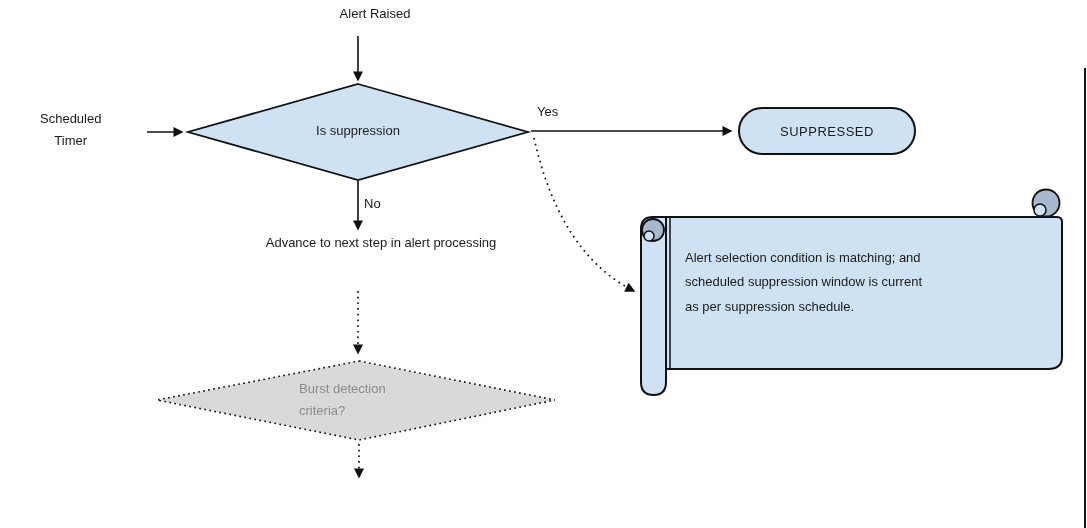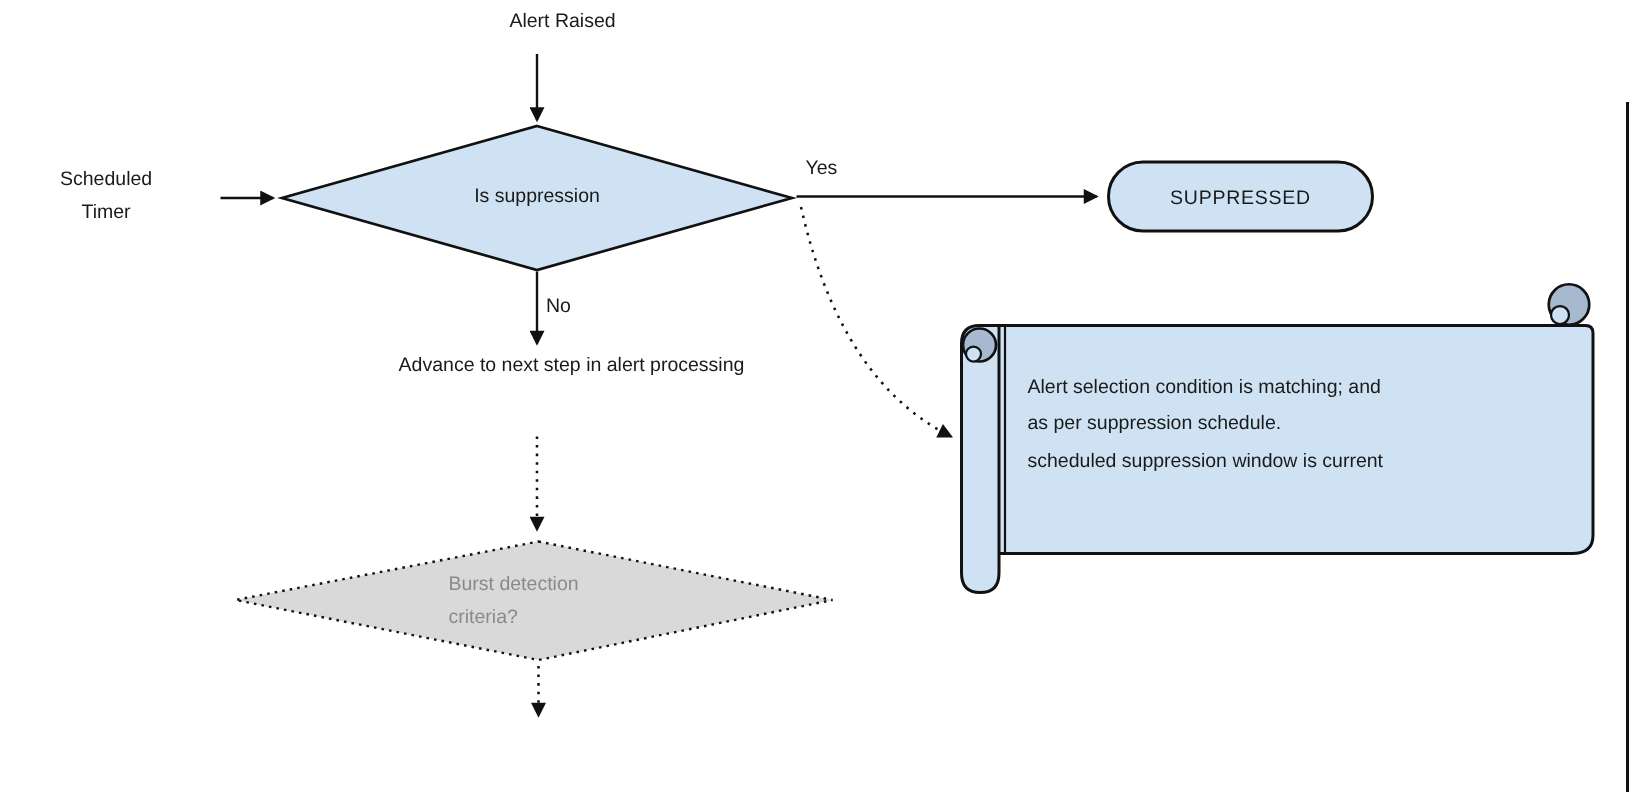--- a/index.html
+++ b/index.html
@@ -113,17 +113,17 @@
 
   <div id="advance-label" class="lbl center">Advance to next step in alert processing</div>
 
   <div id="burst-label" class="lbl">
     <div>Burst detection</div>
     <div>criteria?</div>
   </div>
 
   <div id="note-text" class="lbl">
     <div>Alert selection condition is matching; and</div>
+    <div>scheduled suppression window is current</div>
     <div>as per suppression schedule.</div>
-    <div>scheduled suppression window is current</div>
   </div>
 
 </div>
 
 </body></html>

